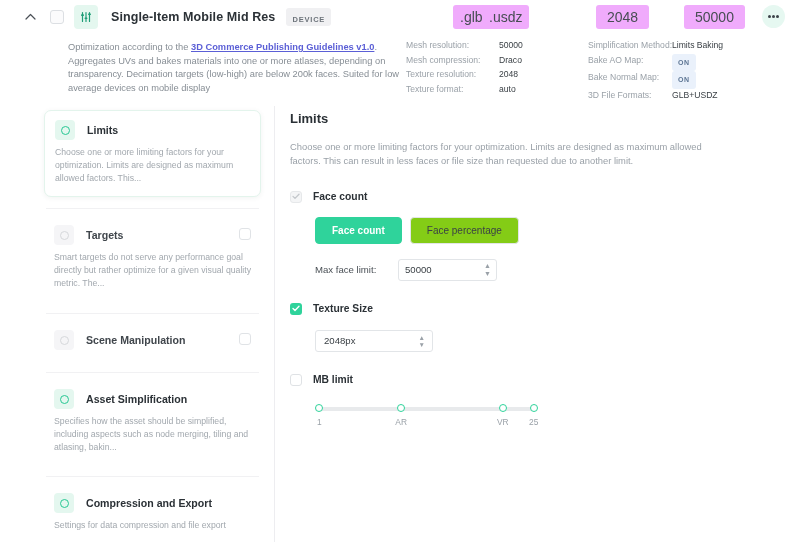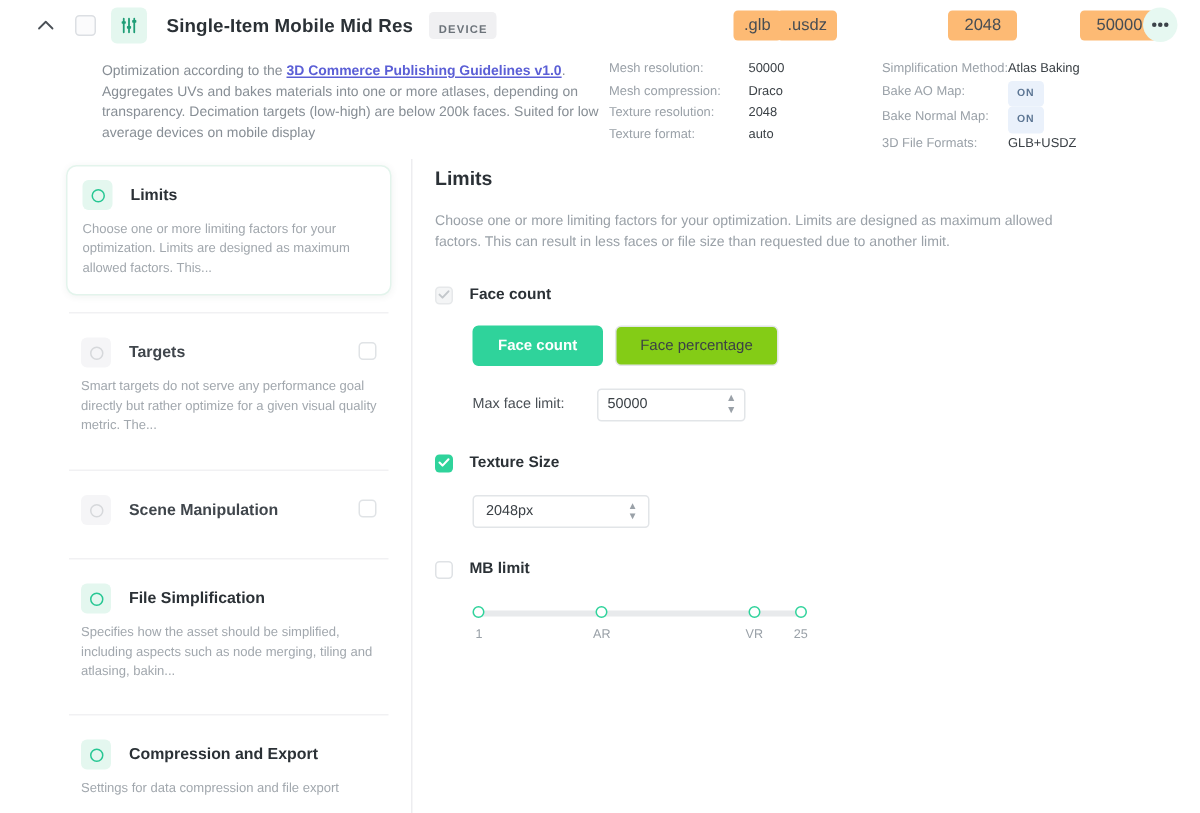--- a/index.html
+++ b/index.html
@@ -53,27 +53,26 @@
     background: #f0f0f2;
     color: #6c737a;
     font-size: 7.5px;
     font-weight: 700;
     letter-spacing: .8px;
     padding: 7px 6px 2px;
     border-radius: 3px;
   }
   .hdr-chip {
     position: absolute;
-    background: #fdba74;
+    background: #f0abfc;
     color: #474d53;
-    font-size: 11px;
+    font-size: 14px;
     padding: 4px 7px;
     border-radius: 3px;
     white-space: nowrap;
-    margin-left: 36px;
   }
   .chip-glb  { left: 453px; }
   .chip-usdz { left: 482px; }
   .chip-tex  { left: 596px; padding: 4px 11px; }
   .chip-mesh { left: 684px; padding: 4px 11px; }
   .more-btn {
     position: absolute; left: 762px; top: 5px;
     width: 23px; height: 23px;
     border-radius: 50%;
     background: #e6f8f1;
@@ -400,21 +399,21 @@
     </div>
     <div class="spec-row">
       <span class="spec-key">Texture format:</span>
       <span class="spec-val">auto</span>
     </div>
   </div>
 
   <div class="spec-col right">
     <div class="spec-row">
       <span class="spec-key">Simplification Method:</span>
-      <span class="spec-val">Atlas Baking</span>
+      <span class="spec-val">Limits Baking</span>
     </div>
     <div class="spec-row">
       <span class="spec-key">Bake AO Map:</span>
       <span class="pill-on">ON</span>
     </div>
     <div class="spec-row">
       <span class="spec-key">Bake Normal Map:</span>
       <span class="pill-on">ON</span>
     </div>
     <div class="spec-row">
@@ -463,21 +462,21 @@
       </div>
     </div>
 
     <div class="nav-sep" style="margin-top:11px"></div>
 
     <div class="nav-item" style="margin-top:7px">
       <div class="nav-head">
         <div class="nav-ico on">
             <div class="ring"></div>
           </div>
-        <div class="nav-label">File Simplification</div>
+        <div class="nav-label">Asset Simplification</div>
       </div>
       <div class="nav-desc">Specifies how the asset should be simplified, including aspects such as node merging, tiling and atlasing, bakin...</div>
     </div>
 
     <div class="nav-sep" style="margin-top:11px"></div>
 
     <div class="nav-item" style="margin-top:7px">
       <div class="nav-head">
         <div class="nav-ico on">
             <div class="ring"></div>

